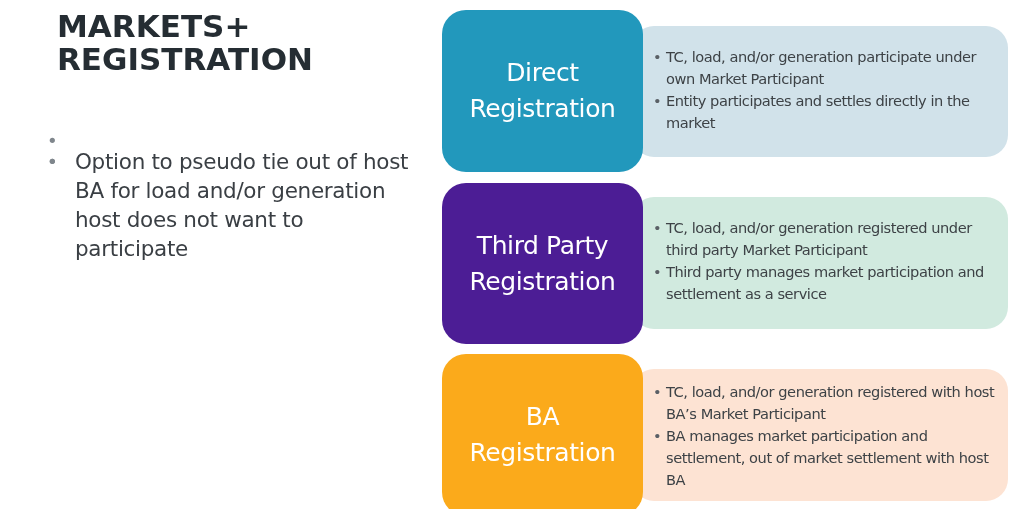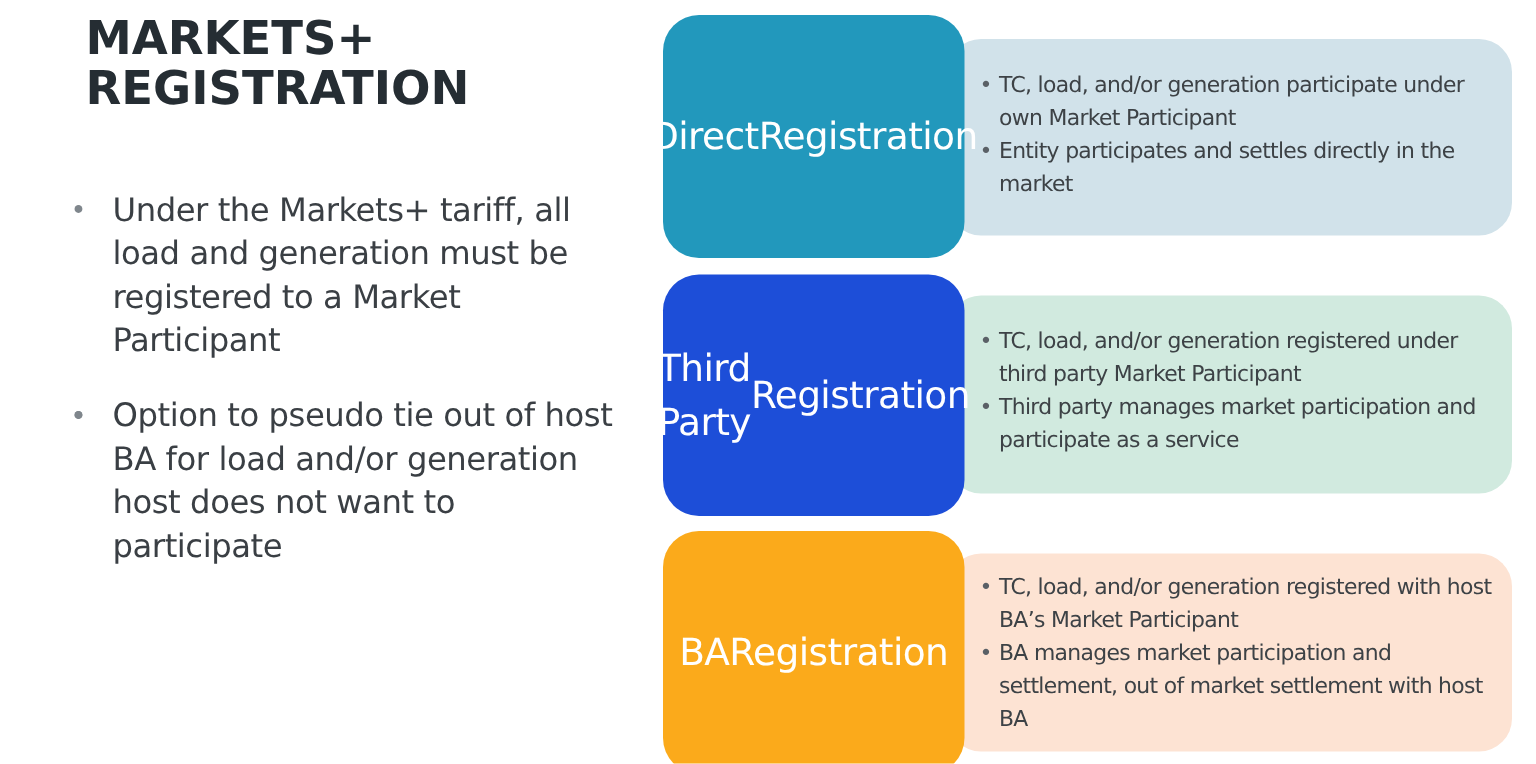--- a/index.html
+++ b/index.html
@@ -27,68 +27,68 @@
     position: absolute; left: 3px; top: 0; color: #7f868c; font-size: 18px;
   }
   .row { position: absolute; left: 442px; width: 566px; }
   .panel {
     position: absolute; left: 190px; width: 376px; border-radius: 22px;
     box-sizing: border-box; padding: 20px 12px 0 21px;
   }
   .tile {
     position: absolute; left: 0; top: 0; width: 201px; height: 162px;
     border-radius: 24px; display: flex; align-items: center; justify-content: center;
-    flex-direction: row; color: #ffffff; z-index: 2;
+    flex-direction: column; color: #ffffff; z-index: 2;
     font-family: "DejaVu Sans", sans-serif; font-size: 25px; line-height: 36px;
     text-align: center; letter-spacing: -0.4px;
   }
   .panel ul { margin: 0; padding: 0; list-style: none; }
   .panel li {
     position: relative; padding-left: 13px;
     font-family: "DejaVu Sans", sans-serif; font-size: 14.6px; line-height: 22px;
     color: #3d4246; letter-spacing: -0.45px;
   }
   .panel li .pdot { position: absolute; left: 0; top: 0; color: #5a6066; }
 </style>
 </head>
 <body>
 
 <div class="title">
   <span>MARKETS+</span>
   <span>REGISTRATION</span>
 </div>
 
 <ul class="bullets">
-  <li><span class="dot">•</span><span>Under the Markets+ tariff, all load and generation must be registered to a Market Participant</span></li>
+  <li><span class="dot">•</span></li>
   <li><span class="dot">•</span></li>
   <li><span class="dot">•</span><span>Option to pseudo tie out of host BA for load and/or generation host does not want to participate</span></li>
 </ul>
 
 <div class="row" style="top:10px;height:162px;">
   <div class="tile" style="background:#2298bc;">
     <span>Direct</span>
     <span>Registration</span>
   </div>
   <div class="panel" style="top:16px;height:131px;background:#d1e2ea;">
     <ul>
       <li><span class="pdot">•</span><span>TC, load, and/or generation participate under own Market Participant</span></li>
       <li><span class="pdot">•</span><span>Entity participates and settles directly in the market</span></li>
     </ul>
   </div>
 </div>
 
 <div class="row" style="top:183px;height:161px;">
-  <div class="tile" style="background:#1d4ed8;height:161px;">
+  <div class="tile" style="background:#4c1d95;height:161px;">
     <span>Third Party</span>
     <span>Registration</span>
   </div>
   <div class="panel" style="top:14px;height:132px;background:#d1eadf;">
     <ul>
       <li><span class="pdot">•</span><span>TC, load, and/or generation registered under third party Market Participant</span></li>
-      <li><span class="pdot">•</span><span>Third party manages market participation and participate as a service</span></li>
+      <li><span class="pdot">•</span><span>Third party manages market participation and settlement as a service</span></li>
     </ul>
   </div>
 </div>
 
 <div class="row" style="top:354px;height:162px;">
   <div class="tile" style="background:#fbaa1b;">
     <span>BA</span>
     <span>Registration</span>
   </div>
   <div class="panel" style="top:15px;height:132px;background:#fde3d3;padding-top:12px;">

